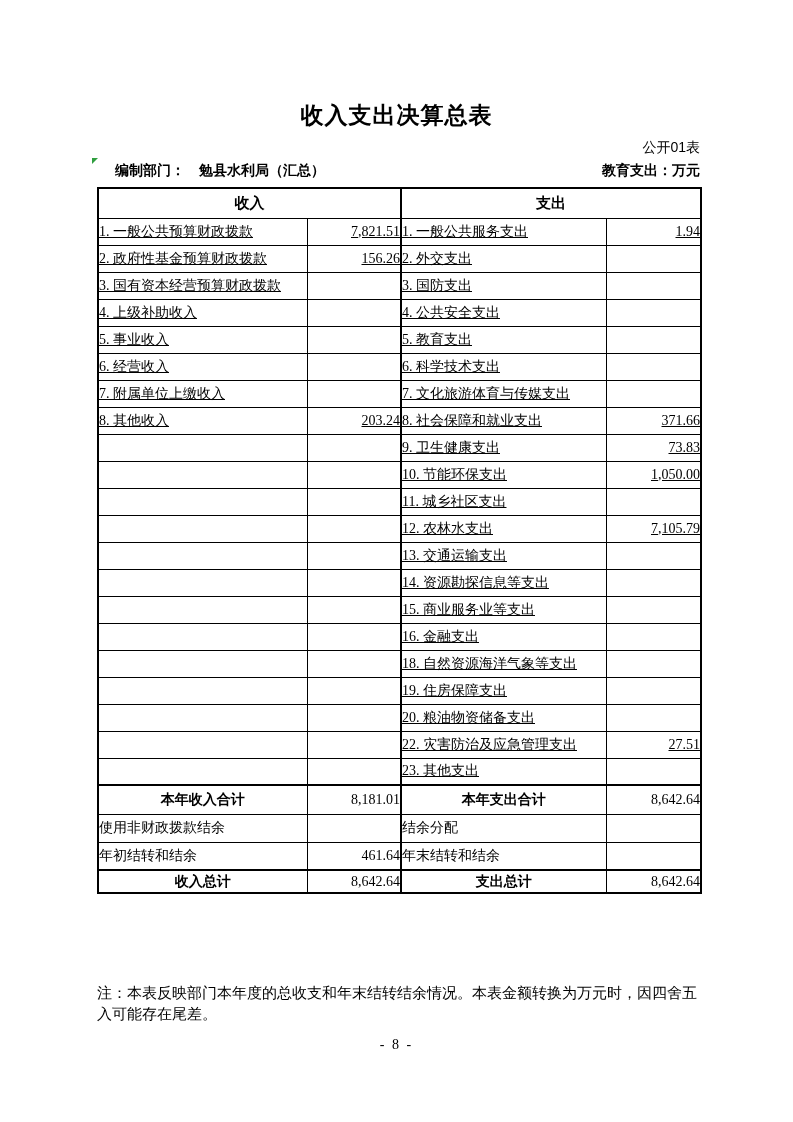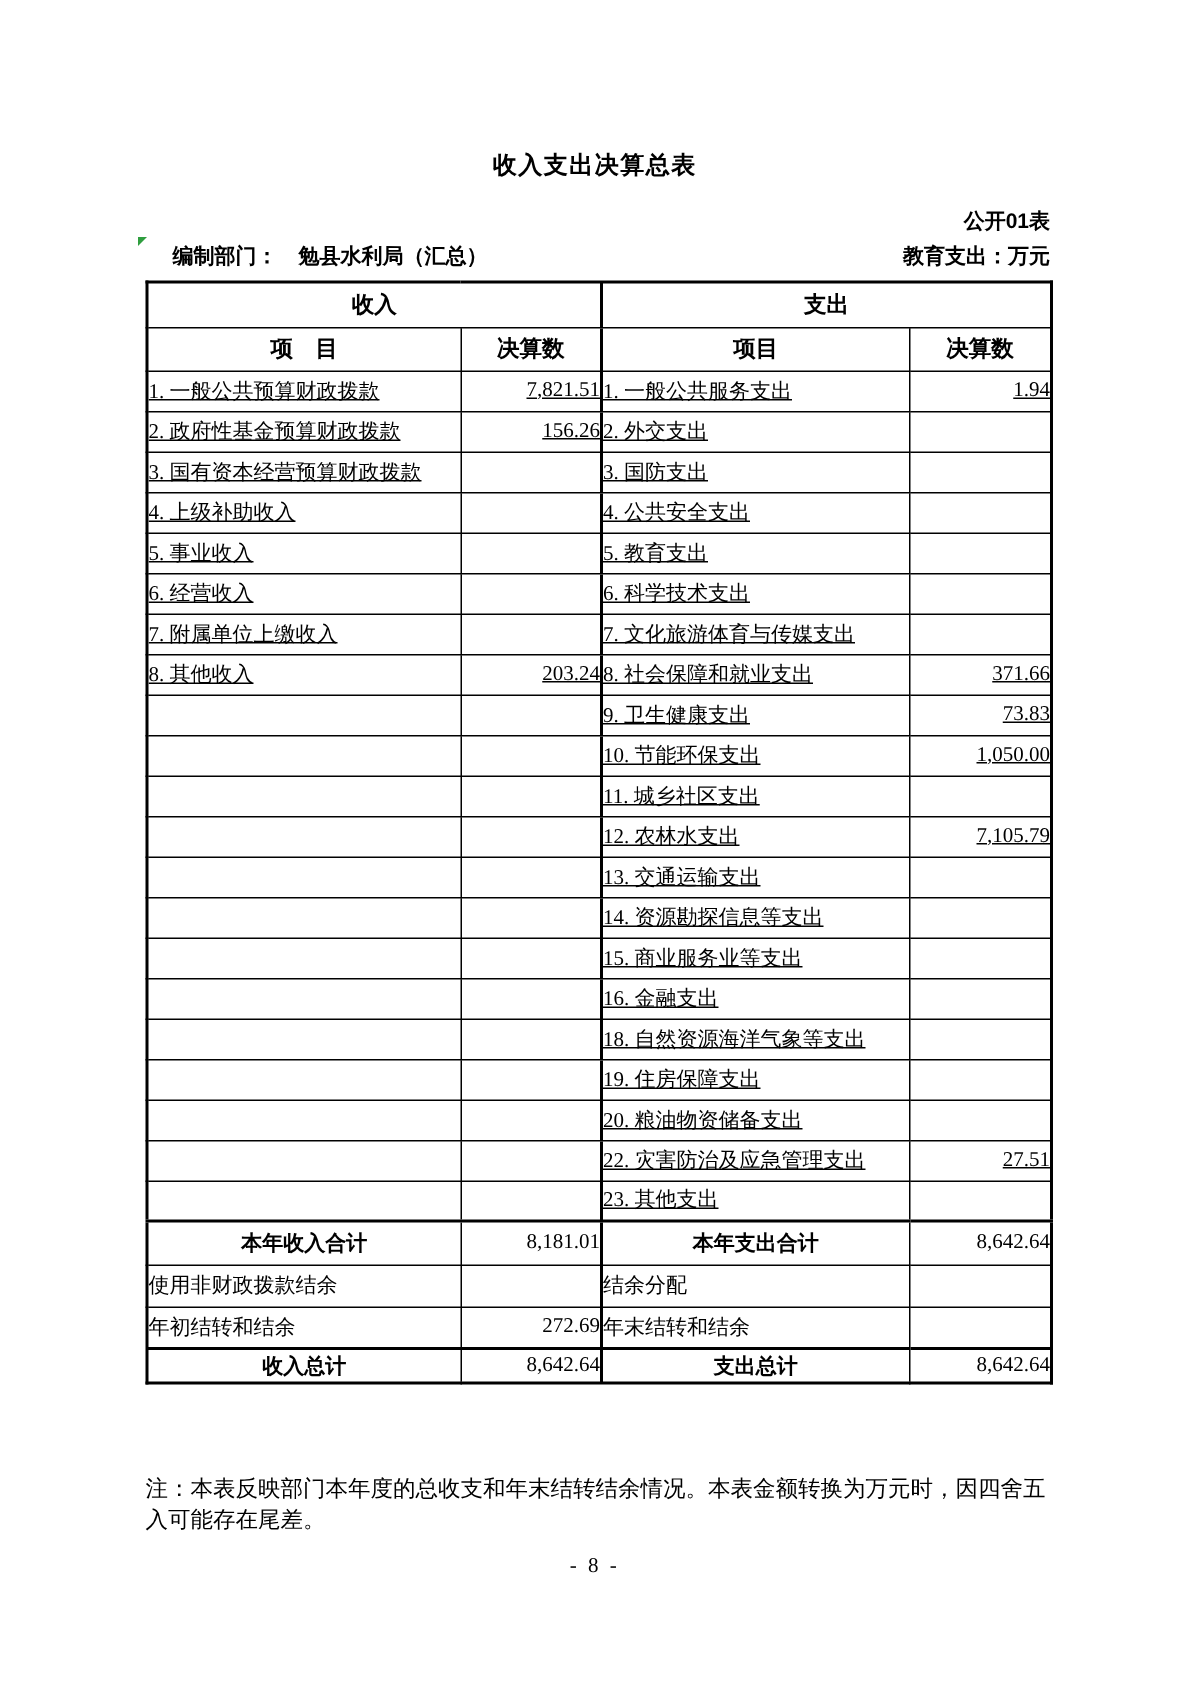--- a/index.html
+++ b/index.html
@@ -6,26 +6,26 @@
   body{
     width:793px;height:1122px;background:#ffffff;color:#000;
     font-family:"Liberation Serif","DejaVu Serif",serif;
     position:relative;overflow:hidden;
   }
   .page{position:absolute;inset:0;}
 
   .title{
     position:absolute;top:100px;left:0;width:100%;margin:0;
     text-align:center;font-family:Liberation Serif, serif;
-    font-size:16px;font-weight:bold;letter-spacing:1px;
+    font-size:23px;font-weight:bold;letter-spacing:1px;
   }
   .form-code{
     position:absolute;top:139px;right:93px;
     font-family:"Liberation Sans","DejaVu Sans",sans-serif;
-    font-size:14px;font-weight:bold;
+    font-size:14px;font-weight:normal;
   }
   .meta-row{
     position:absolute;top:162px;left:115px;right:93px;height:20px;
     font-family:"Liberation Sans","DejaVu Sans",sans-serif;
     font-size:14px;font-weight:bold;
   }
   .meta-dept-value{margin-left:14px;text-align:center;}
   .meta-unit{float:right;}
   .green-marker{
     position:absolute;top:158px;left:92px;width:6px;height:6px;
@@ -95,26 +95,20 @@
       <col style="width:209px">
         <col style="width:94px">
         <col style="width:205px">
         <col style="width:95px">
     </colgroup>
     <thead>
       <tr class="hdr1">
         <th colspan="2">收入</th>
         <th colspan="2" class="div-left">支出</th>
       </tr>
-      <tr class="hdr2">
-        <th>项　目</th>
-        <th>决算数</th>
-        <th class="div-left">项目</th>
-        <th>决算数</th>
-      </tr>
     </thead>
     <tbody id="tbody">
         <tr class="datarow">
           <td class="item">1. 一般公共预算财政拨款</td>
           <td class="val">7,821.51</td>
           <td class="item div-left">1. 一般公共服务支出</td>
           <td class="val">1.94</td>
         </tr>
         <tr class="datarow">
           <td class="item">2. 政府性基金预算财政拨款</td>
@@ -243,21 +237,21 @@
           <td class="val">8,642.64</td>
         </tr>
         <tr class="frow-plain">
           <td class="item">使用非财政拨款结余</td>
           <td class="val"></td>
           <td class="item div-left">结余分配</td>
           <td class="val"></td>
         </tr>
         <tr class="frow-plain">
           <td class="item">年初结转和结余</td>
-          <td class="val">272.69</td>
+          <td class="val">461.64</td>
           <td class="item div-left">年末结转和结余</td>
           <td class="val"></td>
         </tr>
         <tr class="frow-grand sep-top">
           <td class="flabel">收入总计</td>
           <td class="val">8,642.64</td>
           <td class="flabel div-left">支出总计</td>
           <td class="val">8,642.64</td>
         </tr>
       </tbody>

